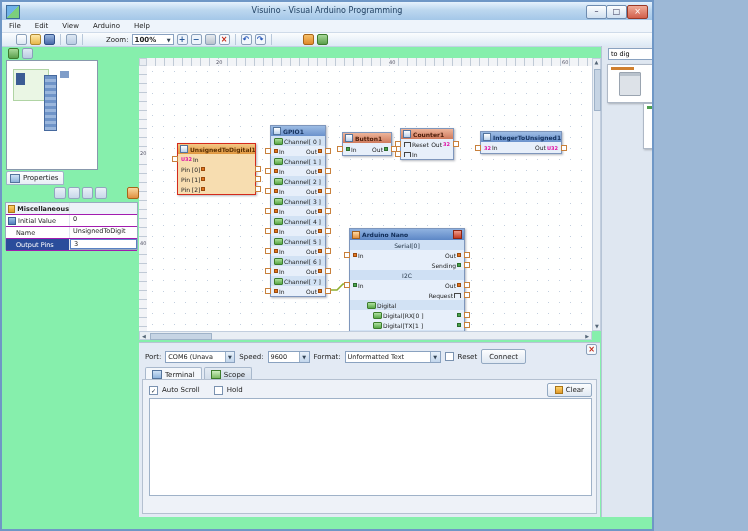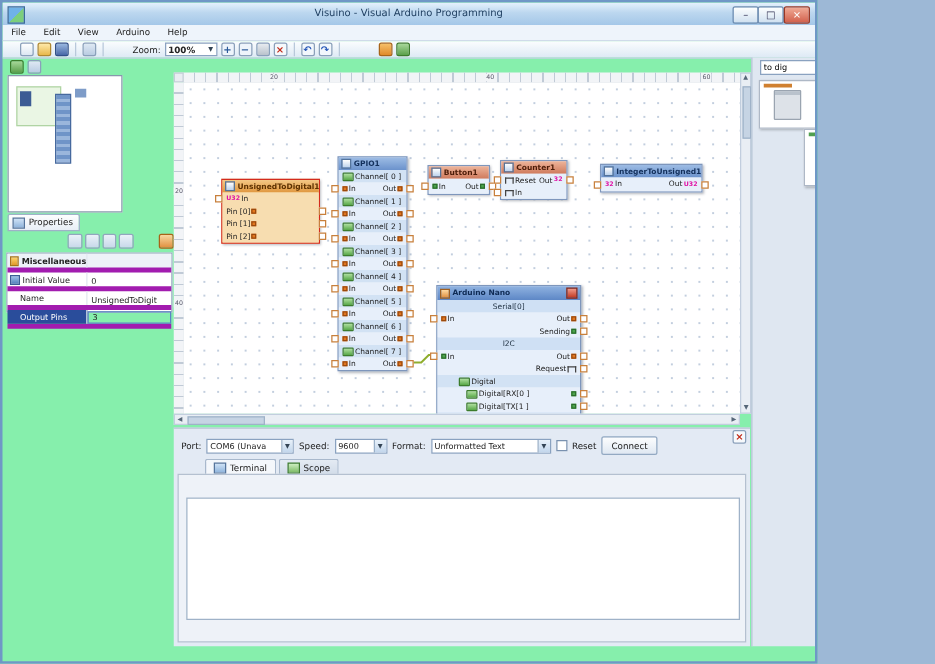--- a/index.html
+++ b/index.html
@@ -37,21 +37,21 @@
            justify-content:space-between;padding:0 2px;box-sizing:border-box;font-weight:bold;}
   .arrows{font-size:5px;color:#345;}
   
   .minimap{position:absolute;left:4px;top:58px;width:90px;height:108px;background:#fff;border:1px solid #8898ac;}
   .proptab{position:absolute;left:4px;top:169px;width:58px;height:14px;background:linear-gradient(#fdfefe,#e8eef6);
            border:1px solid #9fb2c8;border-radius:2px 2px 0 0;display:flex;align-items:center;gap:3px;padding-left:3px;box-sizing:border-box;}
   .ptoolbar{position:absolute;left:0;top:184px;width:137px;height:14px;display:flex;align-items:center;gap:2px;padding-left:52px;box-sizing:border-box;}
   .pico{width:10px;height:10px;border:1px solid #92a6be;border-radius:2px;background:linear-gradient(#eaf1f8,#c8d8ea);}
   .pico.wrench{background:linear-gradient(#f8d8a0,#e09040);border-color:#a86418;margin-left:18px;}
   .pgrid{position:absolute;left:3px;top:200px;width:131px;height:46px;background:#fff;border:1px solid #98aac0;font-size:6.5px;}
-  .prow{height:11px;display:flex;align-items:flex-end;border-bottom:4px solid #a21caf;}
+  .prow{height:11px;display:flex;align-items:flex-start;border-bottom:1px solid #a21caf;}
   .plab{width:64px;height:100%;display:flex;align-items:center;gap:2px;padding-left:2px;border-right:1px solid #e2e8ef;box-sizing:border-box;overflow:hidden;white-space:nowrap;}
   .pval{flex:1;padding-left:3px;overflow:hidden;white-space:nowrap;}
   .prow.cat{background:#edf2f8;font-weight:bold;}
   .prow.sel .plab{background:#2a4d9b;color:#fff;}
   .pbul{width:6px;height:6px;background:linear-gradient(#ffd36a,#e09a2a);border:1px solid #a87418;}
   .pbul.b{background:linear-gradient(#9ec4ea,#5480bc);border-color:#3a5e94;}
   
   .rcorner{position:absolute;left:137px;top:56px;width:8px;height:8px;background:#e9edf2;border:1px solid #c4cdd8;box-sizing:border-box;}
   .rulert{position:absolute;left:145px;top:56px;width:445px;height:8px;background:#f2f4f7;border-bottom:1px solid #c4cdd8;
           background-image:repeating-linear-gradient(to right,transparent 0 8px,#c0cad6 8px 9px);}
@@ -609,30 +609,40 @@
           <span>Unformatted Text</span>
           <span class="ddar">▼</span>
         </span>
       <span class="cb"></span>
       <span>Reset</span>
       <span class="btn">
           <span>Connect</span>
         </span>
     </div>
 
-    <div style="position:absolute;left:6px;top:24px;margin-left:19px;">
+    <div style="position:absolute;left:6px;top:24px;">
       <span class="tab selt">
           <span class="tabico"></span>
           <span>Terminal</span>
         </span>
       <span class="tab">
           <span class="tabico g"></span>
           <span>Scope</span>
         </span>
     </div>
 
     <div class="tcontent">
+      <div style="position:absolute;left:6px;top:3px;display:flex;align-items:center;gap:4px;width:443px;">
+        <span class="cb">✓</span>
+        <span>Auto Scroll</span>
+        <span class="cb" style="margin-left:10px;"></span>
+        <span>Hold</span>
+        <span class="btn" style="margin-left:auto;height:12px;">
+            <span class="pbul"></span>
+            <span>Clear</span>
+          </span>
+      </div>
       <div class="term"></div>
     </div>
   </div>
 
 
 </div>
 
 </body></html>

